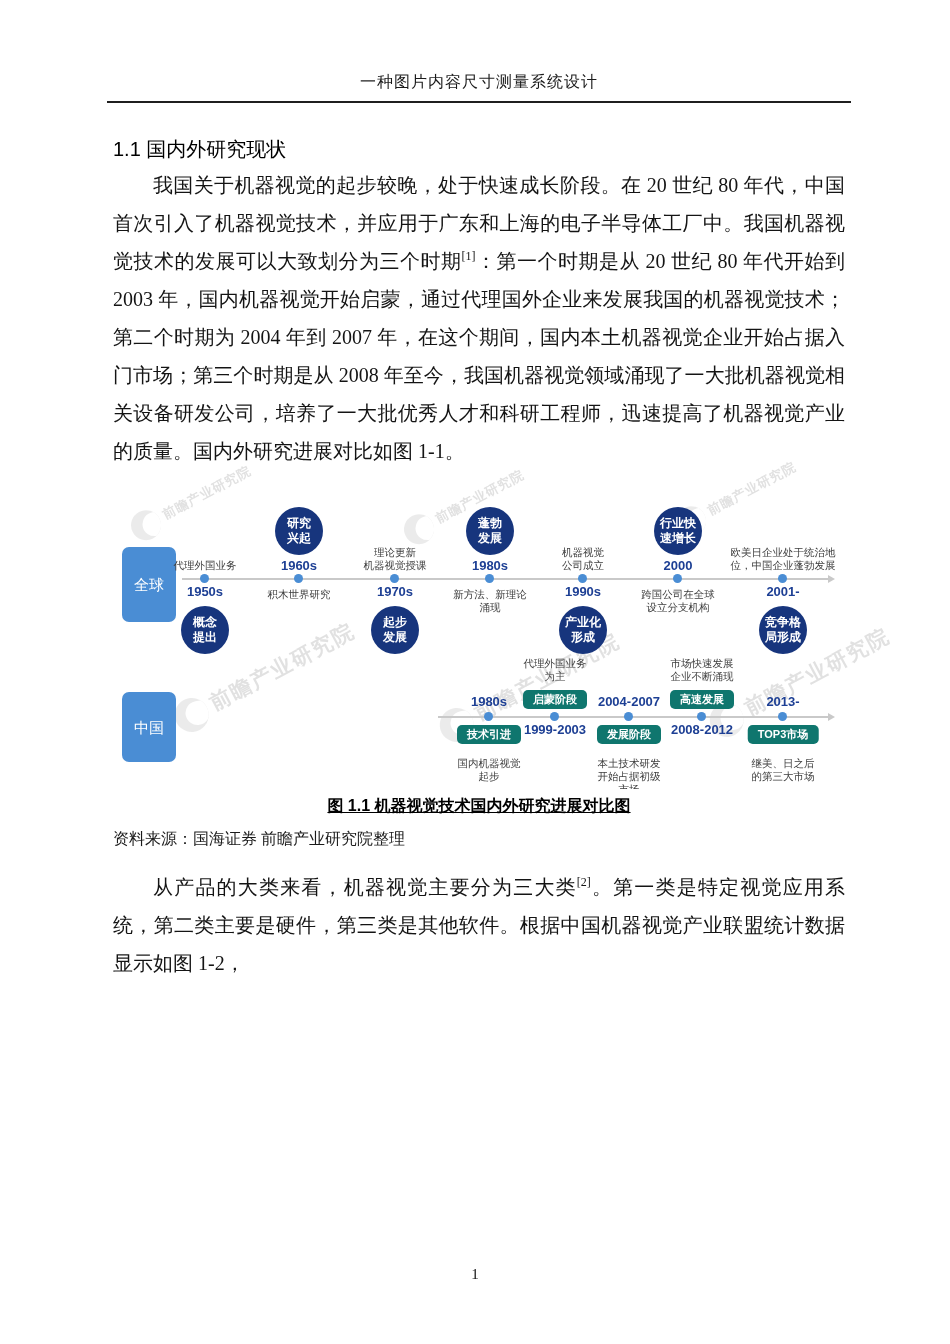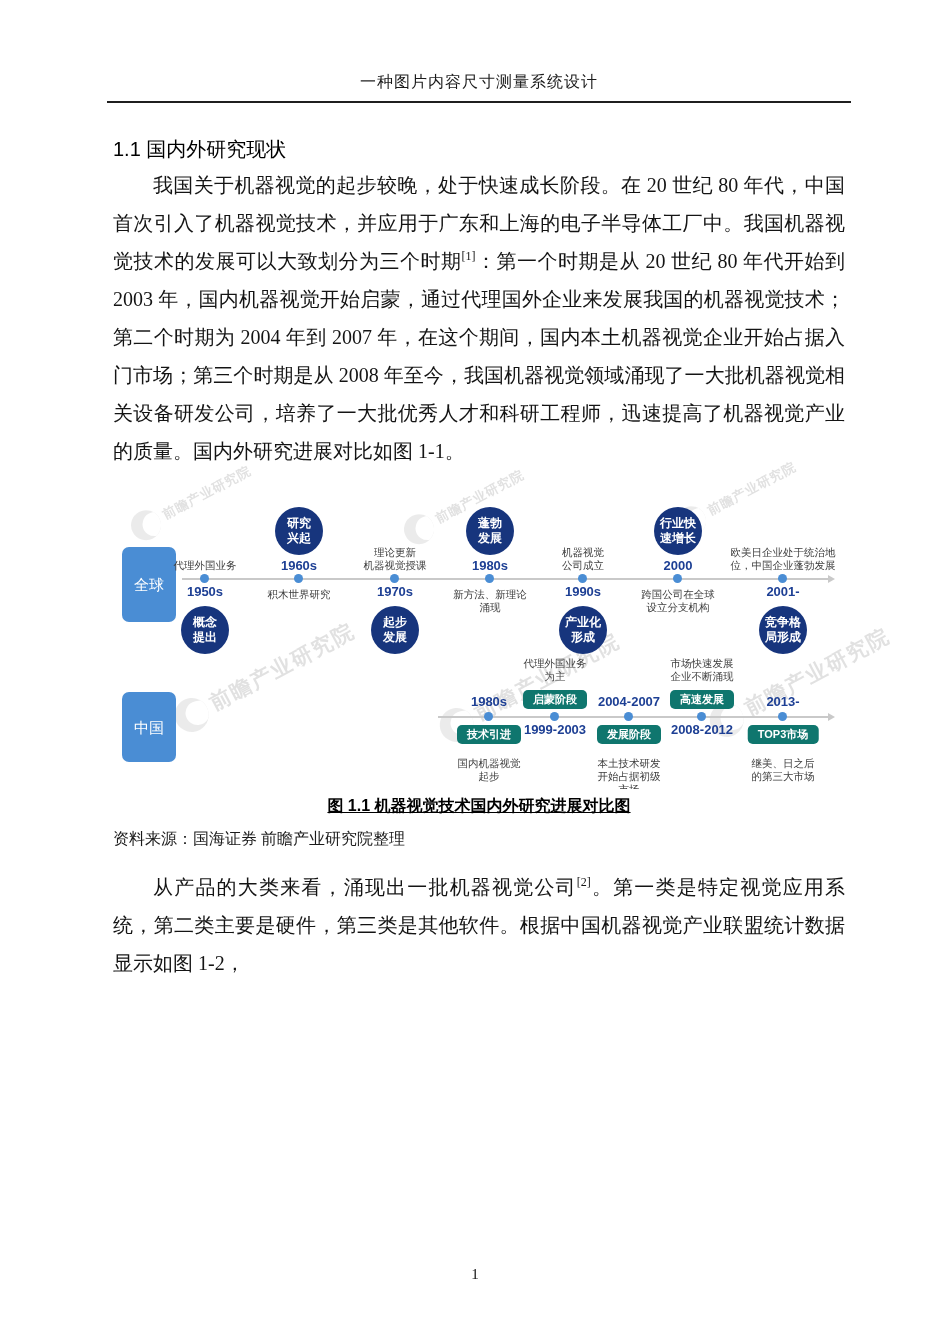--- a/index.html
+++ b/index.html
@@ -211,17 +211,17 @@
     <div class="yr" style="left:628px;top:230px">2013-</div>
     <div class="tag" style="left:673px;top:261px">TOP3市场</div>
     <div class="note cn" style="left:613px;top:293px">继美、日之后
 的第三大市场</div>
 
   </div>
 
   <div class="fig-caption">图 1.1 机器视觉技术国内外研究进展对比图</div>
   <div class="fig-source">资料来源：国海证券 前瞻产业研究院整理</div>
 
-  <p class="body" style="margin-top:18px"><span>从产品的大类来看，涌现出一批机器视觉公司</span><sup class="cite">[2]</sup><span>。第一类是特定视觉应用系统，第二类主要是硬件，第三类是其他软件。根据中国机器视觉产业联盟统计数据显示如图 1-2，</span></p>
+  <p class="body" style="margin-top:18px"><span>从产品的大类来看，机器视觉主要分为三大类</span><sup class="cite">[2]</sup><span>。第一类是特定视觉应用系统，第二类主要是硬件，第三类是其他软件。根据中国机器视觉产业联盟统计数据显示如图 1-2，</span></p>
 
   <div class="page-number">1</div>
 
 </div>
 
 </body></html>

